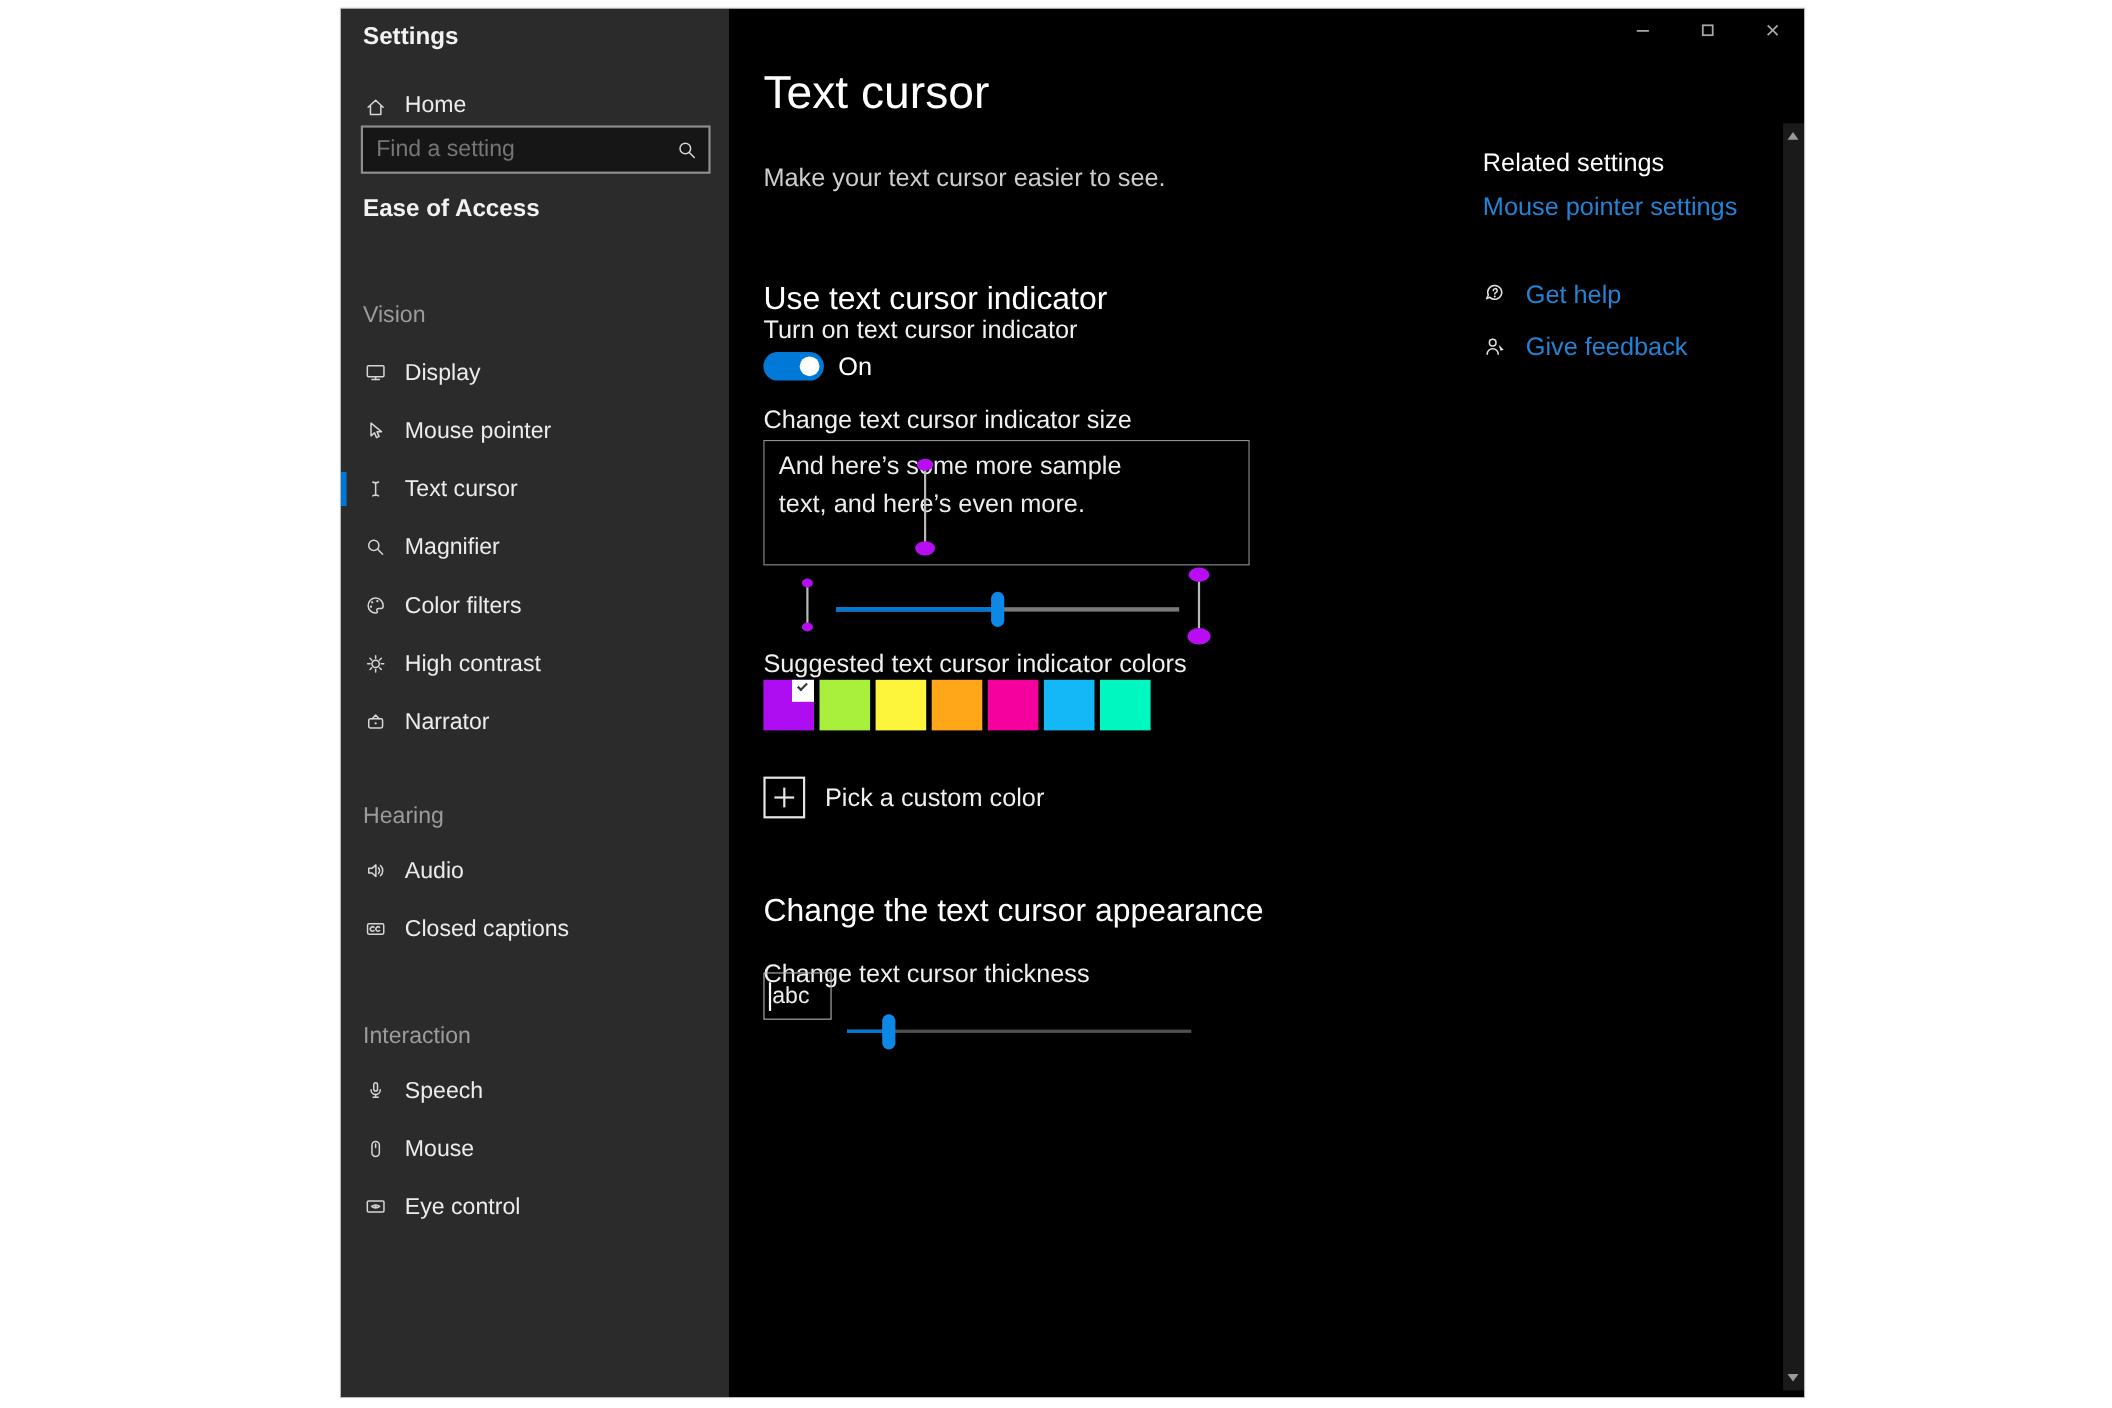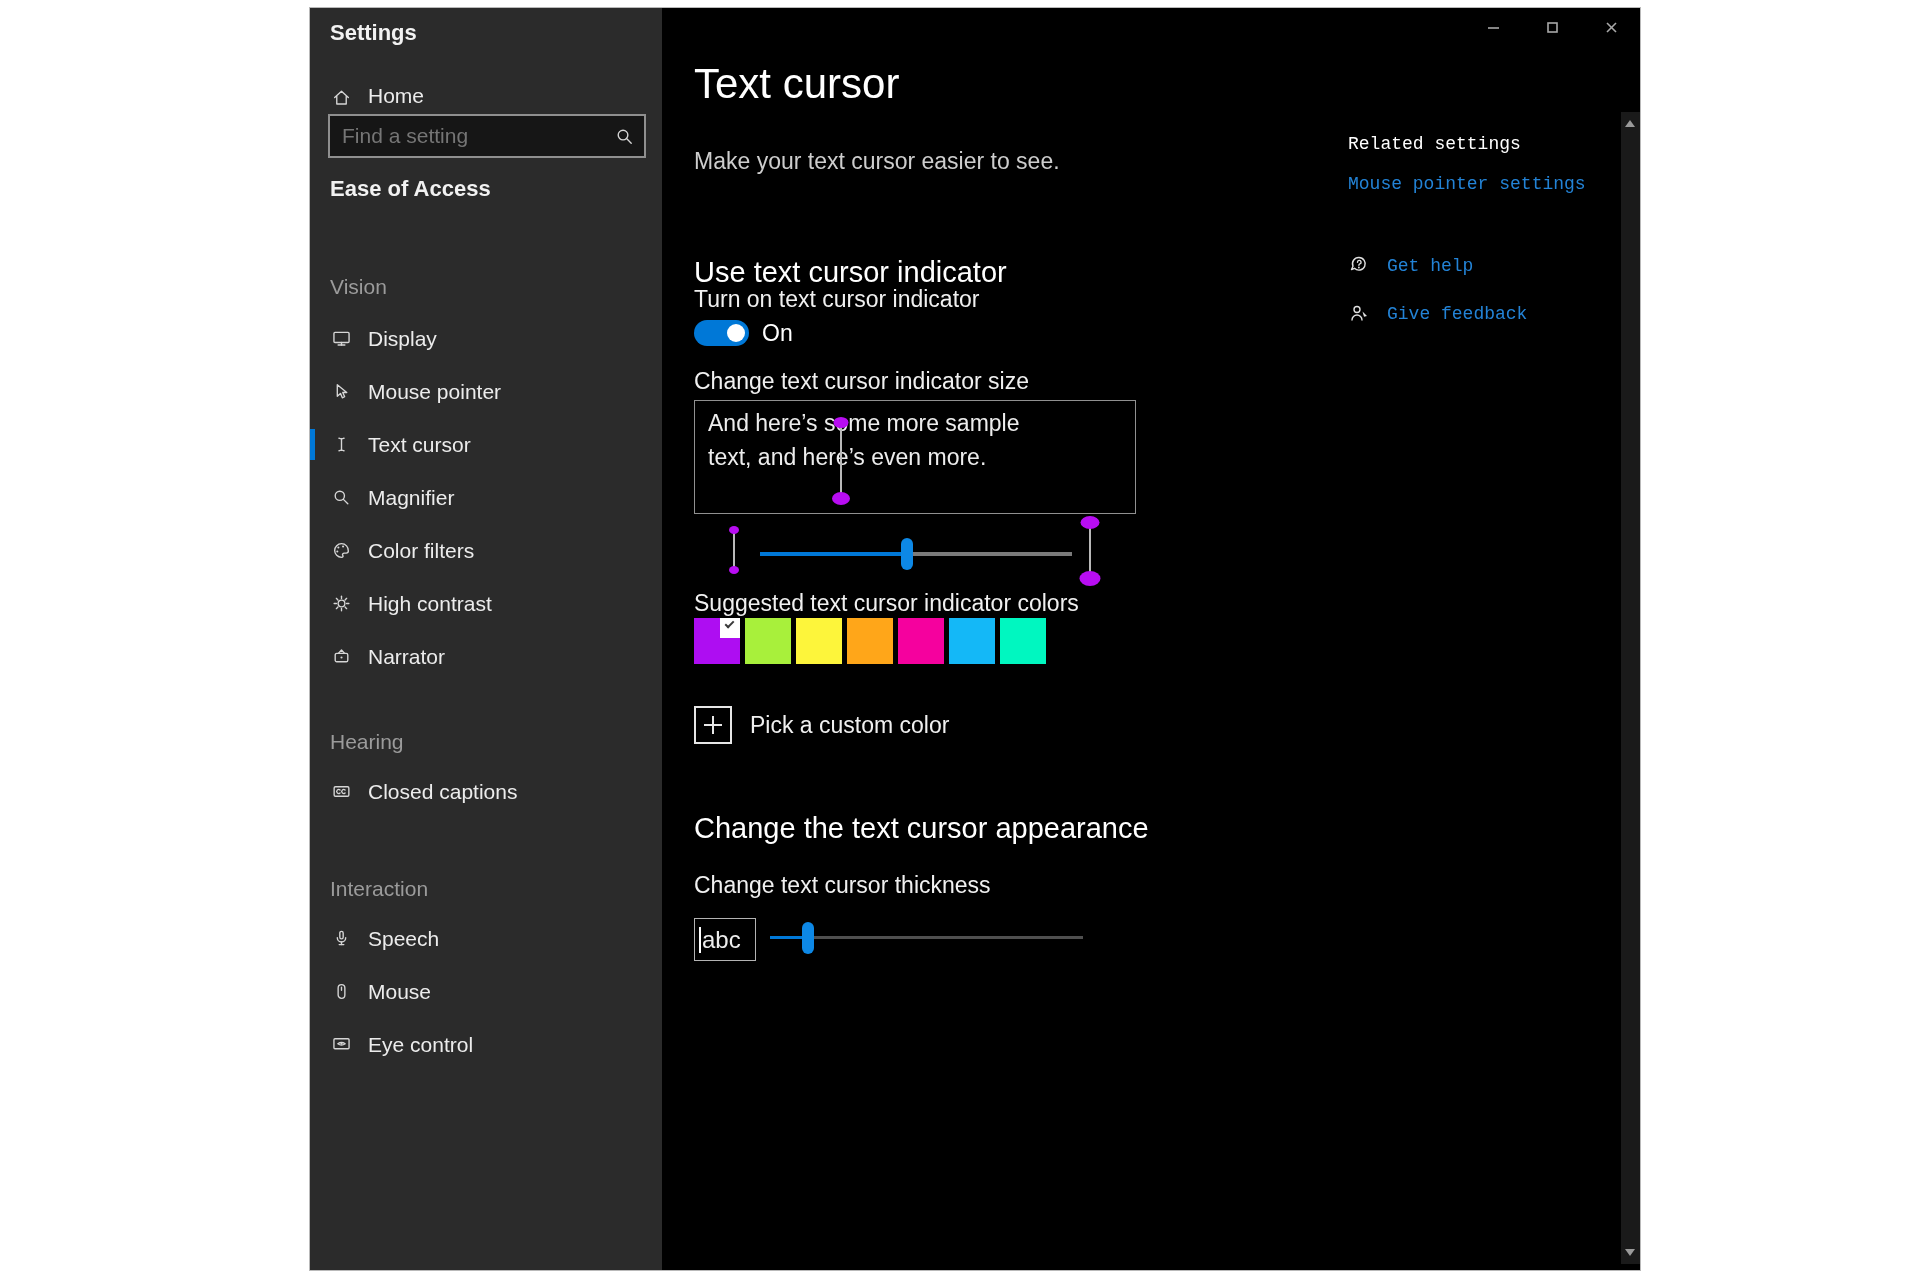--- a/index.html
+++ b/index.html
@@ -62,25 +62,25 @@
   .check-badge { position:absolute; top:0; right:0; width:20px; height:20px; background:#fff; }
   .check-mark { position:absolute; left:5px; top:3px; width:9px; height:5px;
     border-left:2px solid #3a3a3a; border-bottom:2px solid #3a3a3a; transform:rotate(-45deg); }
 
   .custom-row { left:32px; top:698px; display:flex; align-items:center; gap:18px; }
   .plus-btn { width:38px; height:38px; border:2px solid #e6e6e6; position:relative; cursor:pointer; }
   .plus-icon::before, .plus-icon::after { content:""; position:absolute; background:#e6e6e6; }
   .plus-icon::before { left:8px; top:16px; width:18px; height:2px; }
   .plus-icon::after { left:16px; top:8px; width:2px; height:18px; }
 
-  .abc-box { left:32px; top:910px; width:62px; height:43px; border:1px solid #b3b3b3;
-    display:flex; align-items:center; padding-left:4px; font-size:24px; color:#ededed; }
+  .abc-box { left:32px; top:876px; width:62px; height:43px; border:1px solid #b3b3b3;
+    display:flex; align-items:center; padding-left:4px; font-size:21px; color:#ededed; }
   .abc-caret { display:inline-block; width:2px; height:26px; background:#fff; margin-right:1px; }
 
-  .right-col-text { font-size:18px;font-family:Liberation Mono, monospace; }
+  .right-col-text { font-size:23px; }
   .link { color:#2383d6; cursor:pointer; }
   .help-row { display:flex; align-items:center; gap:16px; }
   .help-row svg { width:23px; height:23px; stroke:#e0e0e0; fill:none; stroke-width:1.4;
     stroke-linecap:round; stroke-linejoin:round; }
   .help-row .fll { fill:#e0e0e0; stroke:none; }
 
   
   .win-controls { position:absolute; top:8px; left:820px; display:flex; gap:37px; }
   .win-btn { width:22px; height:22px; display:flex; align-items:center; justify-content:center; cursor:pointer; }
   .win-btn svg { width:15px; height:15px; stroke:#a8a8a8; stroke-width:1.6; fill:none; }
@@ -199,20 +199,30 @@
             <rect x="4" y="7" width="12" height="8" rx="1.5"></rect>
             <path d="M7 7 L10 3.8 L13 7"></path>
             <circle class="fll" cx="10" cy="11" r="1"></circle>
           </svg>
       </span>
       <span>Narrator</span>
     </div>
 
     <div class="section-label lbl-hearing">Hearing</div>
 
+    <div class="nav-row nav-item">
+      <span class="icon-box">
+        <svg viewBox="0 0 20 20">
+            <path d="M4 8 H6.8 L10.2 5 V15 L6.8 12 H4 Z"></path>
+            <path d="M12.4 7.6 a3.3 3.3 0 0 1 0 4.8"></path>
+            <path d="M14.2 5.6 a6 6 0 0 1 0 8.8"></path>
+          </svg>
+      </span>
+      <span>Audio</span>
+    </div>
 
     <div class="nav-row nav-item">
       <span class="icon-box">
         <svg viewBox="0 0 20 20">
             <rect x="3" y="5.5" width="14" height="9" rx="1.2"></rect>
             <path d="M8.6 8.6 a1.9 1.9 0 1 0 0 2.8"></path>
             <path d="M13.4 8.6 a1.9 1.9 0 1 0 0 2.8"></path>
           </svg>
       </span>
       <span>Closed captions</span>

